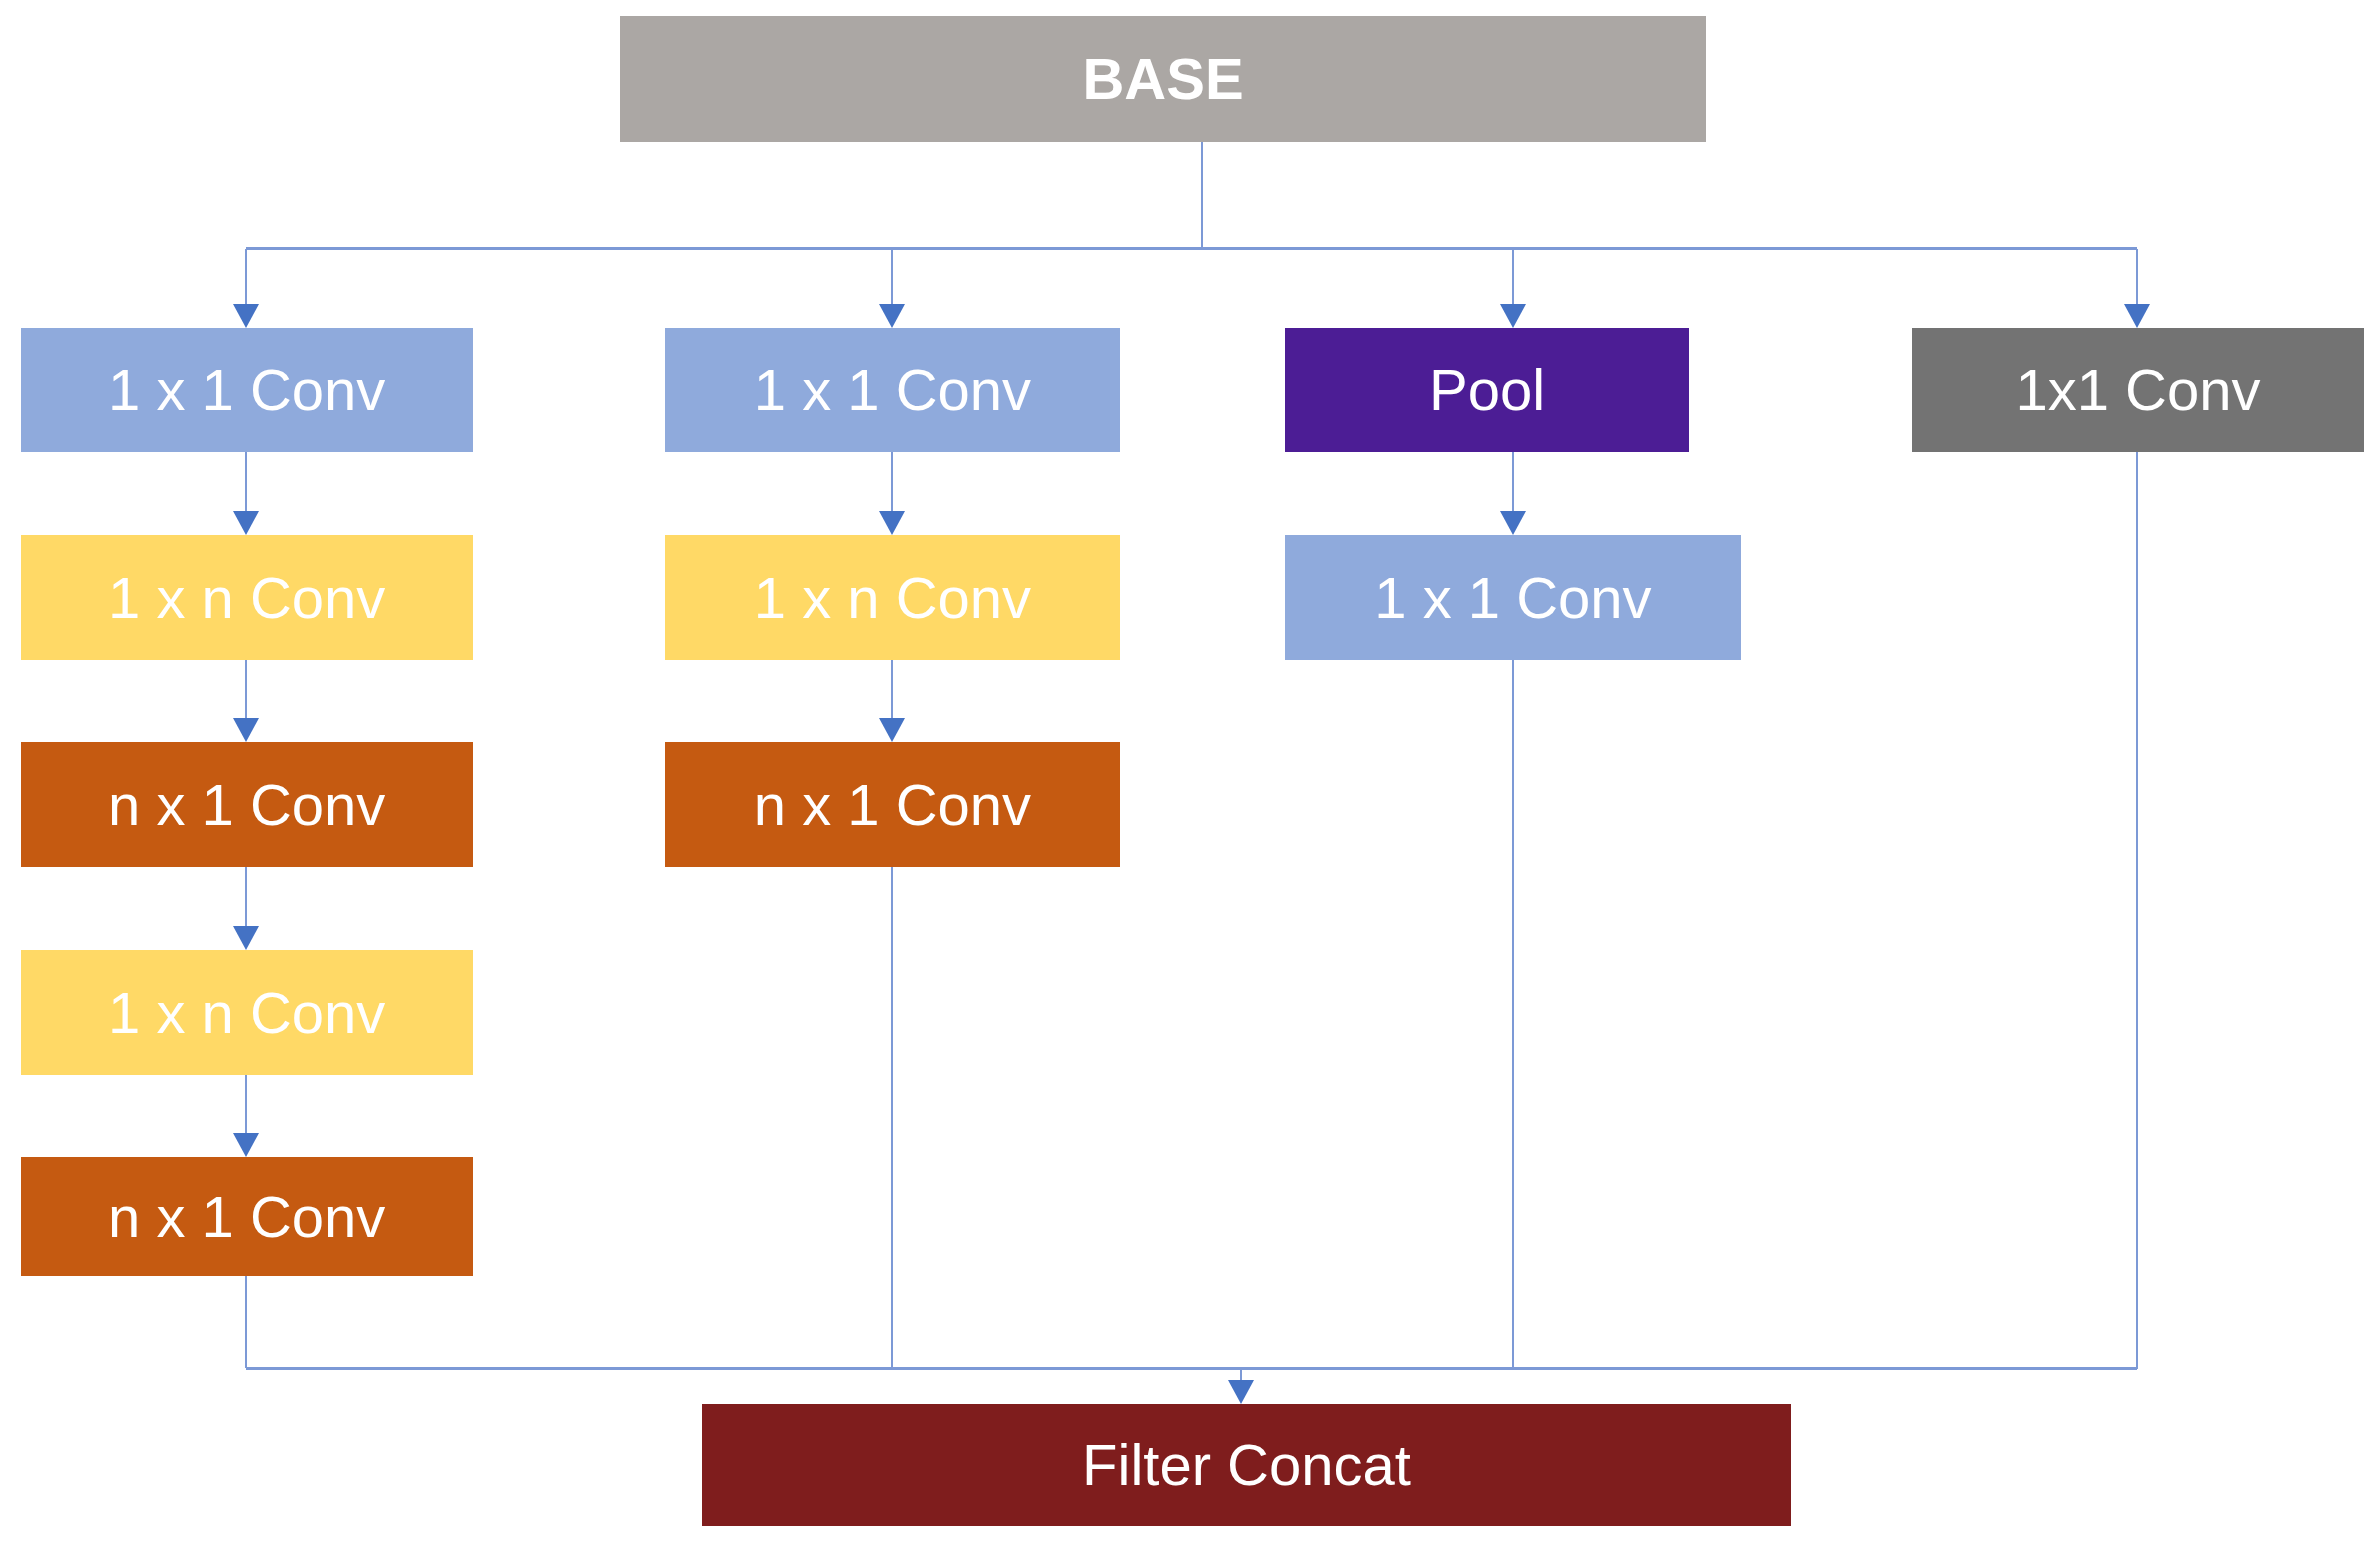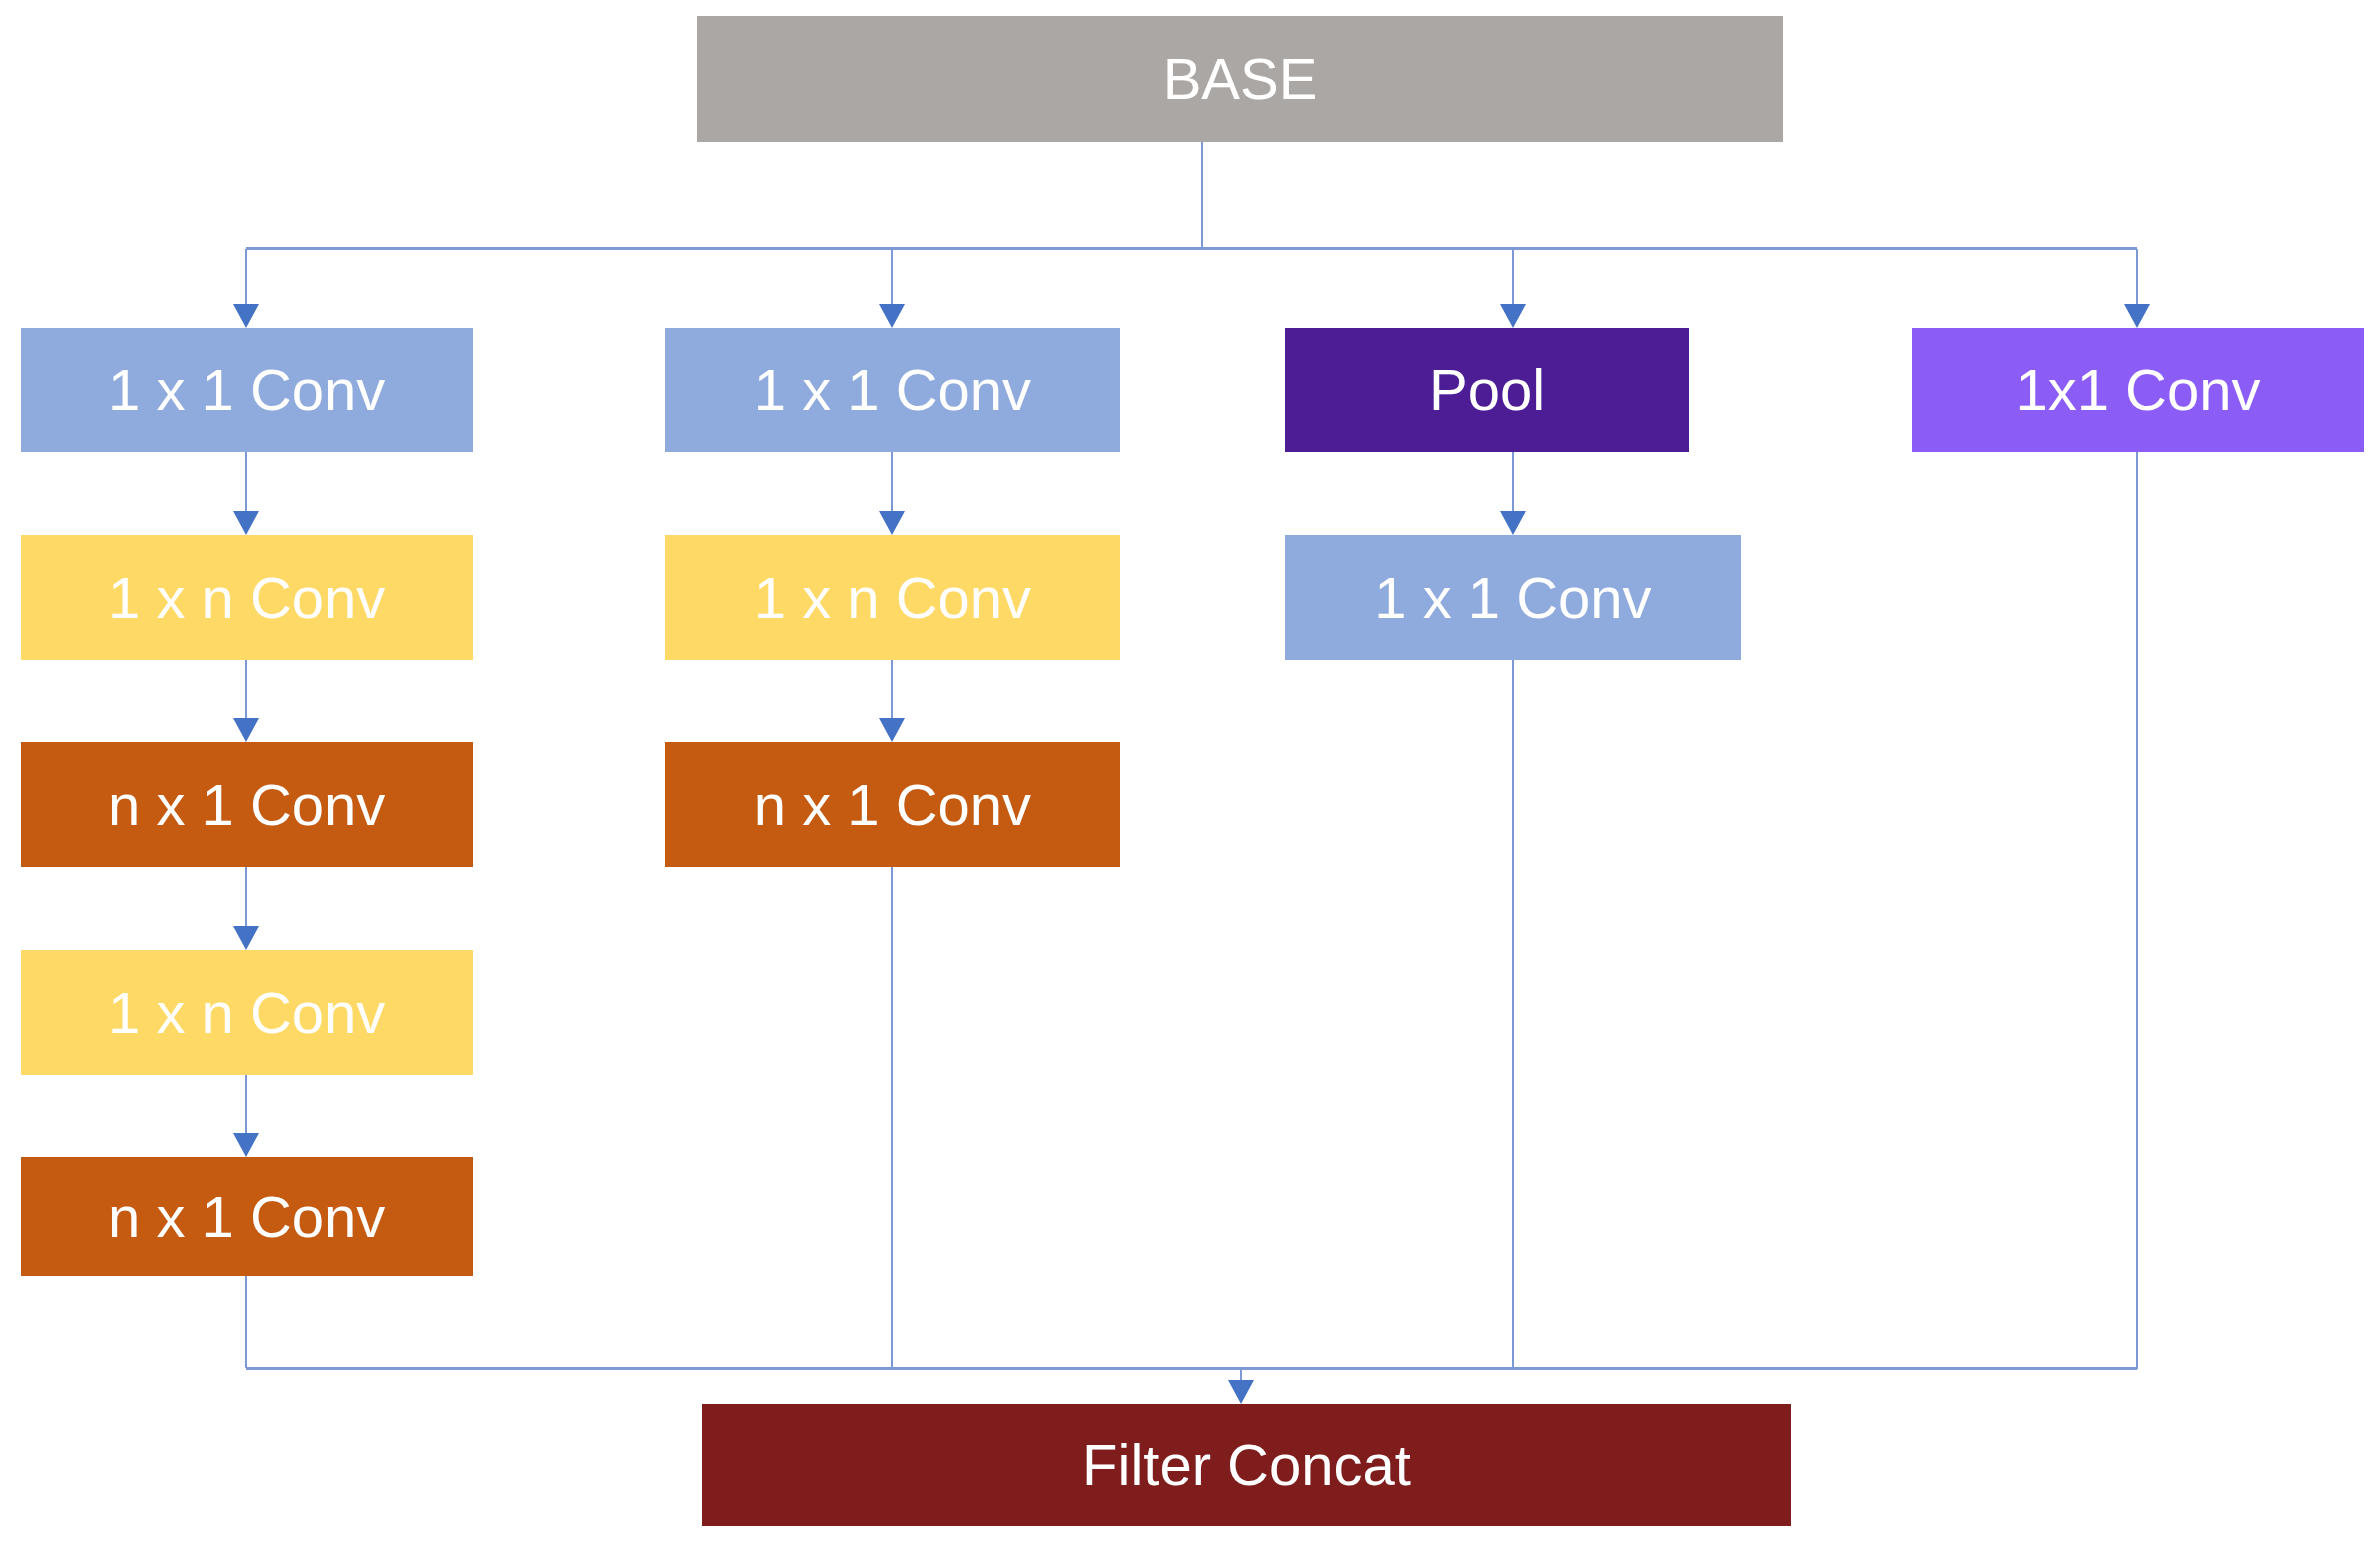--- a/index.html
+++ b/index.html
@@ -38,21 +38,21 @@
     border-left: 13.5px solid transparent;
     border-right: 13.5px solid transparent;
     border-top: 24px solid var(--arrow, #4472c4);
   }
 </style>
 </head>
 <body>
 
 <div id="canvas" style="--line: #7C99D6; --arrow: #4472C4; --text: #FFFFFF; background: rgb(255, 255, 255);">
 
-  <div class="node" style="left: 697px; top: 16px; width: 1086px; height: 126px; background: rgb(171, 167, 164);">
+  <div class="node" style="left: 620px; top: 16px; width: 1086px; height: 126px; background: rgb(171, 167, 164); font-weight: bold;">
     <span>BASE</span>
   </div>
 
   <div class="vline" style="left:1201px; top:142px; height:107px;"></div>
 
   <div class="hline" style="left:246px; top:247px; width:1891px;"></div>
 
   <div class="vline" style="left:245px; top:249px; height:56px;"></div>
   <div class="tri" style="left:233px; top:304px;"></div>
 
@@ -115,21 +115,21 @@
     <span>Pool</span>
   </div>
   <div class="vline" style="left:1512px; top:452px; height:60px;"></div>
   <div class="tri" style="left:1500px; top:511px;"></div>
 
   <div class="node" style="left: 1285px; top: 535px; width: 456px; height: 125px; background: rgb(143, 170, 220);">
     <span>1 x 1 Conv</span>
   </div>
   <div class="vline" style="left:1512px; top:660px; height:708px;"></div>
 
-  <div class="node" style="left: 1912px; top: 328px; width: 452px; height: 124px; background: #8b5cf6;">
+  <div class="node" style="left: 1912px; top: 328px; width: 452px; height: 124px; background: #737373;">
     <span>1x1 Conv</span>
   </div>
   <div class="vline" style="left:2136px; top:452px; height:917px;"></div>
 
   <div class="hline" style="left:246px; top:1367px; width:1891px;"></div>
 
   <div class="vline" style="left:1240px; top:1368px; height:12.7px;"></div>
   <div class="tri" style="left:1228px; top:1380px;"></div>
 
   <div class="node" style="left: 702px; top: 1404px; width: 1089px; height: 122px; background: #7f1d1d;">

